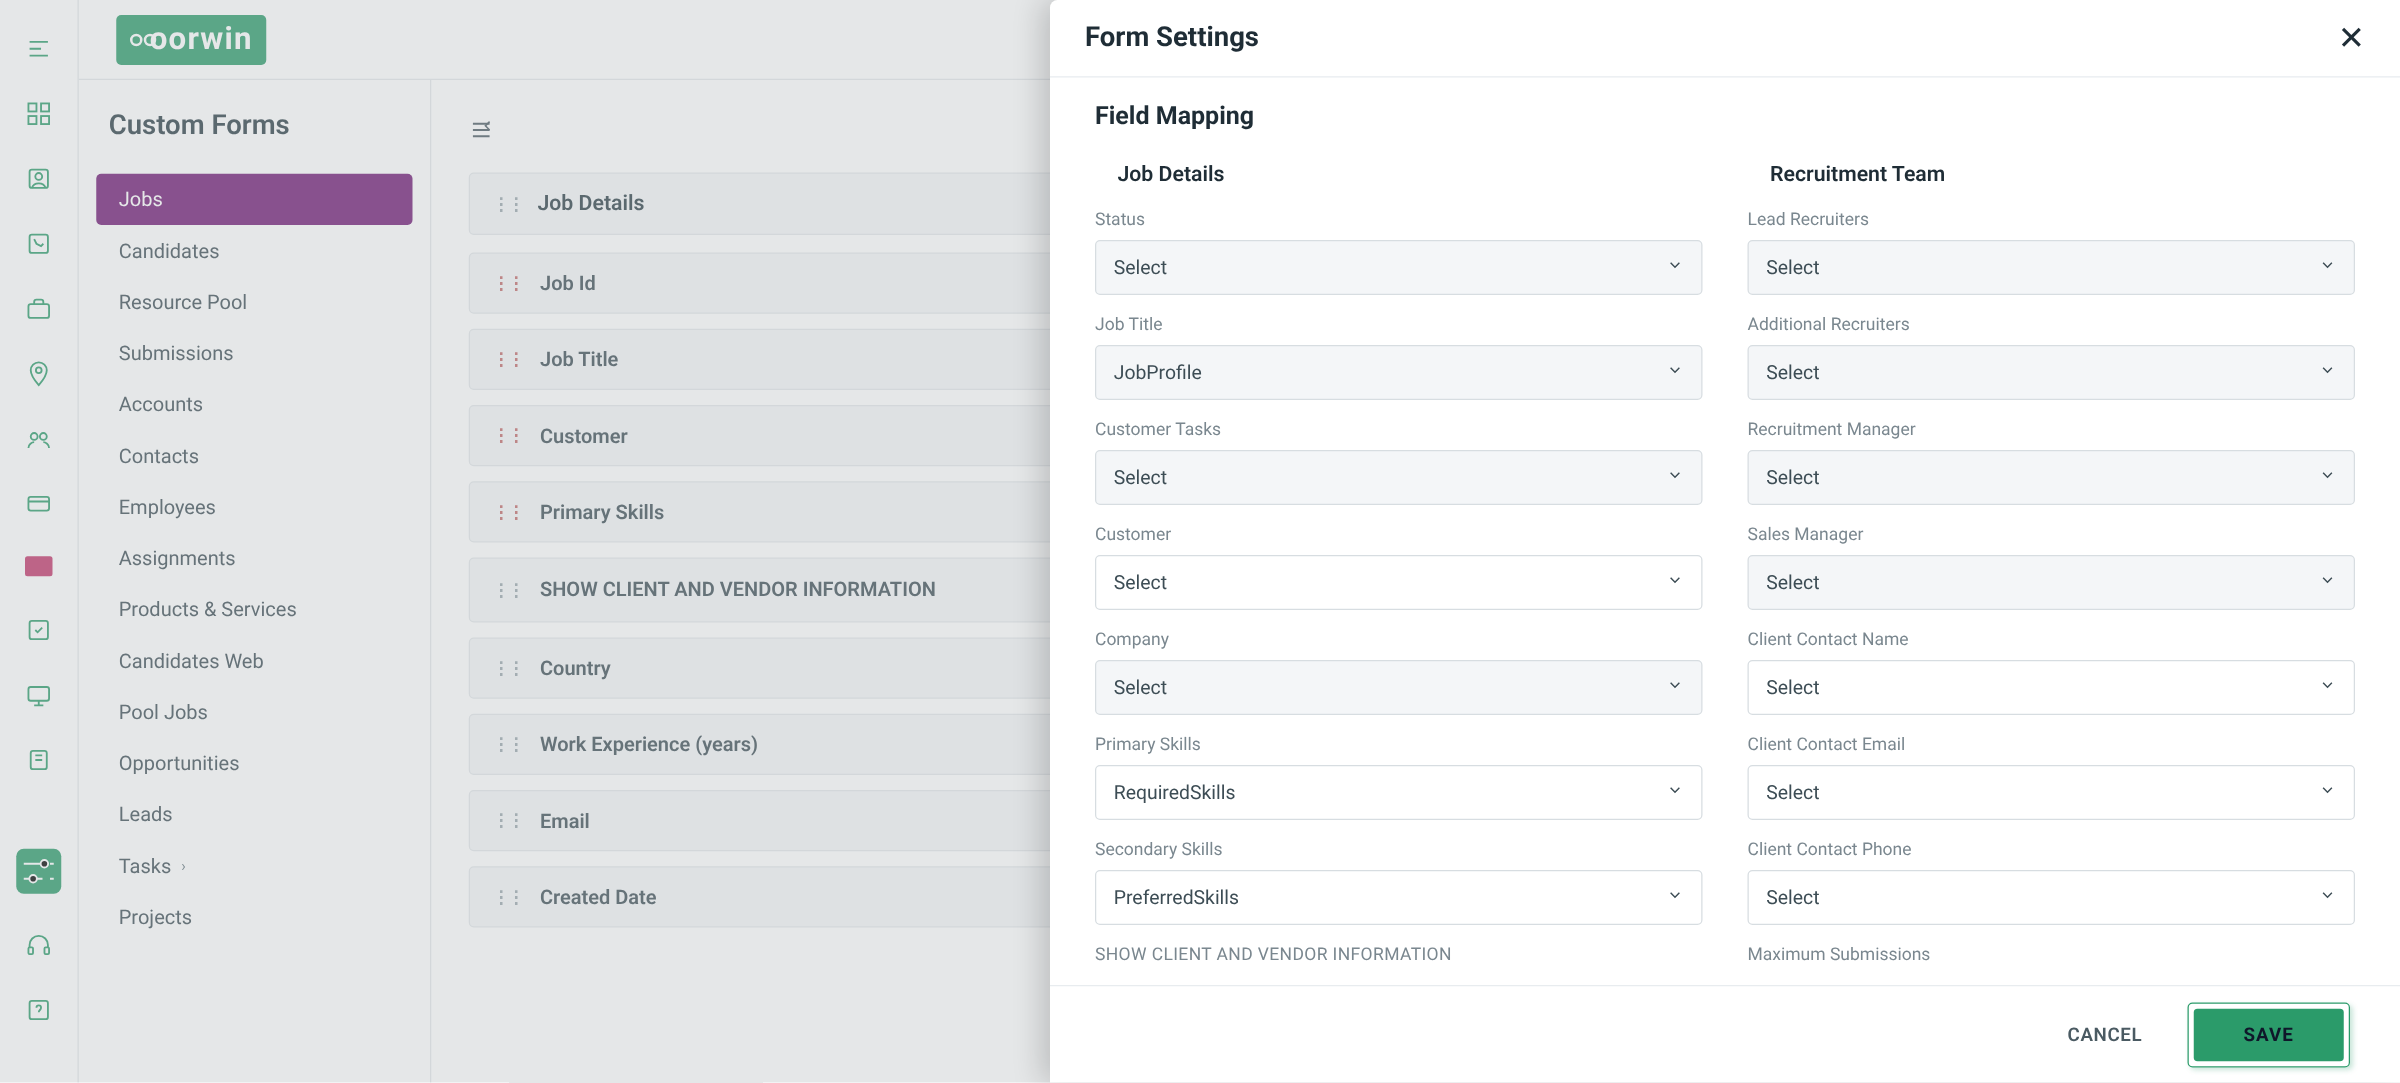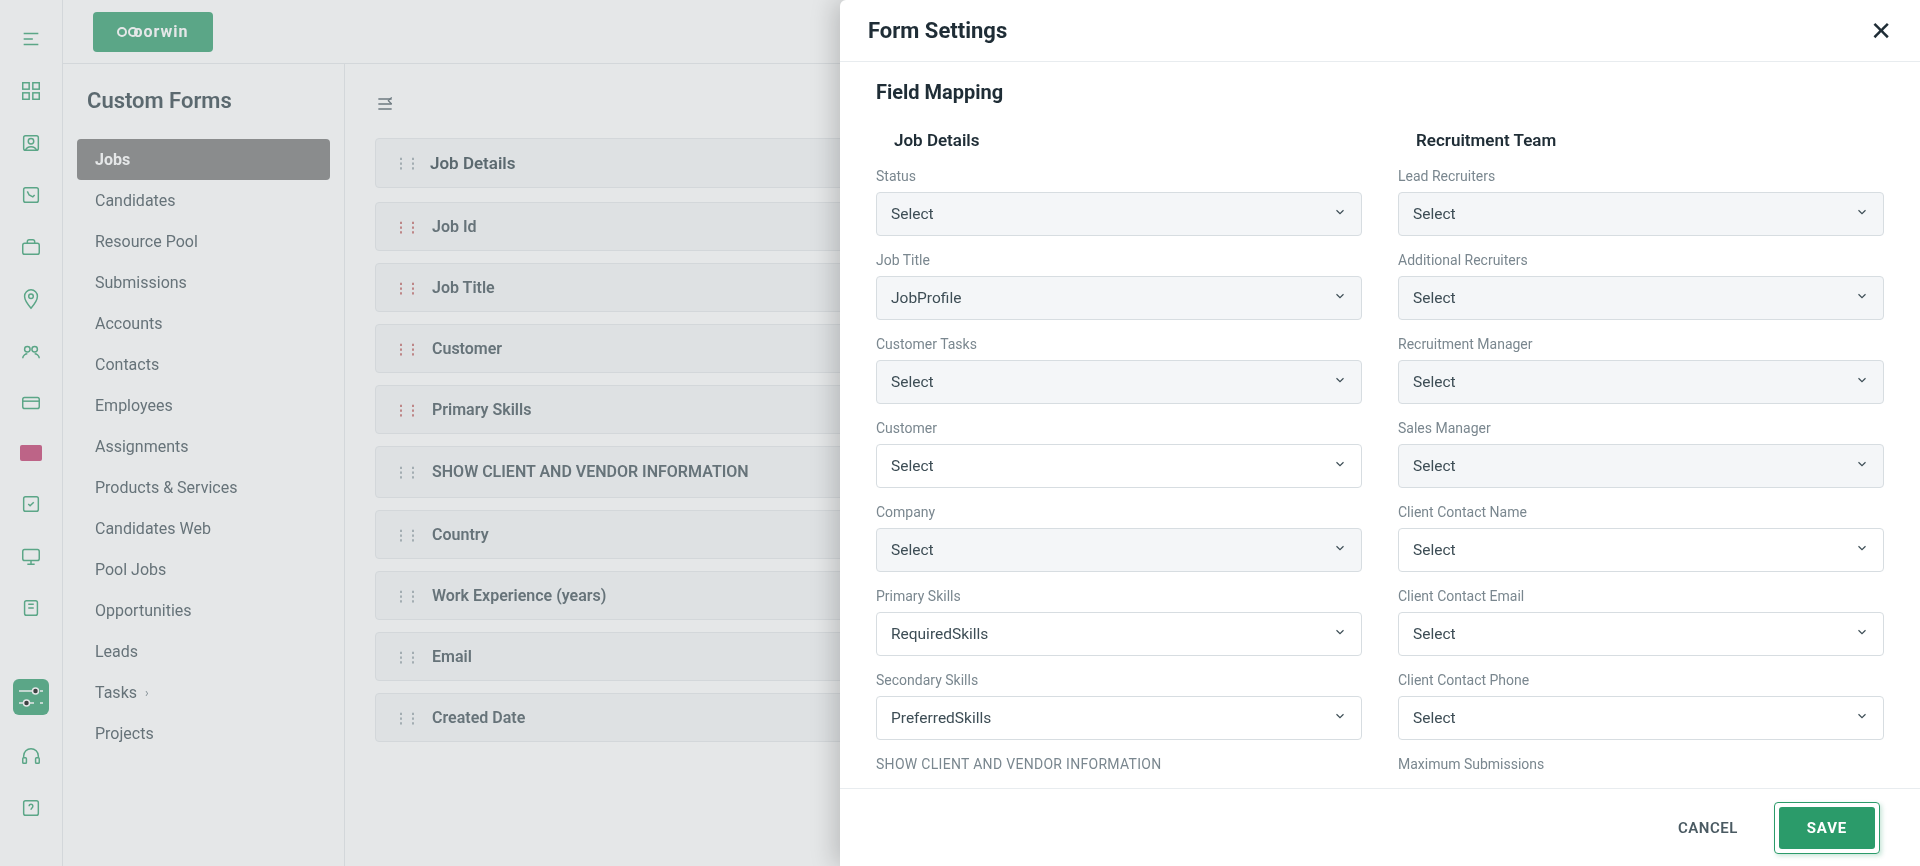--- a/index.html
+++ b/index.html
@@ -11,28 +11,28 @@
 
   .leftbar { width: 63px; background:#fff; border-right:1px solid #e3e7ea; display:flex; flex-direction:column; align-items:center; padding-top:28px; gap:30px;}
   .leftbar .ic { width:22px; height:22px; display:flex; align-items:center; justify-content:center; color:#2b9b6a; }
   .leftbar .ic svg { width:22px; height:22px; stroke:#2b9b6a; fill:none; stroke-width:1.6;}
   .leftbar .badge { background:#c2366a; width:22px; height:16px; border-radius:2px;}
   .leftbar .sq-active { width:36px; height:36px; background:#2b9b6a; border-radius:6px; display:flex; align-items:center; justify-content:center;}
   .leftbar .sq-active svg { stroke:#fff; }
 
   .content { flex:1; display:flex; flex-direction:column;}
   .topbar { height:64px; display:flex; align-items:center; padding-left:30px; border-bottom:1px solid #e3e7ea; gap:30px;}
-  .logo { width:120px; height:40px; background:#2b9b6a; border-radius:4px; color:#fff; display:flex; align-items:center; justify-content:center; font-weight:700; font-size:16px; letter-spacing:1px;}
+  .logo { width:120px; height:40px; background:#2b9b6a; border-radius:4px; color:#fff; display:flex; align-items:center; justify-content:center; font-weight:700; font-size:25px; letter-spacing:1px;}
   .logo span.o { display:inline-block; width:10px; height:10px; border:2.5px solid #fff; border-radius:50%; margin-right:1px;}
 
   .page-row { display:flex; flex:1; }
   .sidenav { width:282px; border-right:1px solid #e3e7ea; padding:24px 14px;}
   .page-title { font-size:22px; font-weight:600; color:#2c3e46; padding:0 10px 26px 10px; }
   .navitem { padding:11px 18px; font-size:16px; color:#3d4d55; border-radius:4px; cursor:pointer; display:flex; align-items:center;}
-  .navitem.active { background:#737373; color:#fff; font-weight:700;}
+  .navitem.active { background:#701a75; color:#fff; font-weight:400;}
   .navitem .chev { margin-left:8px; font-size:12px; color:#6a7a82;}
 
   .main { flex:1; padding:30px 30px;}
   .main-head { display:flex; align-items:center; margin-bottom:20px;}
   .main-head .ic { color:#4a5a62; }
 
   .card { width:820px; }
   .card-head { background:#f4f6f8; border:1px solid #e3e7ea; border-radius:4px; padding:14px 18px; font-size:17px; font-weight:600; color:#2c3e46; display:flex; align-items:center; gap:12px; margin-bottom:14px;}
   .drag { color:#9aa6ad; font-size:14px; letter-spacing:-2px;}
   .drag.req { color:#c26a6a; }
@@ -52,21 +52,21 @@
   .flabel { font-size:14px; color:#7a878f; margin-bottom:8px; display:block;}
   .flabel.upper { text-transform:uppercase; letter-spacing:0.3px;}
   .select { width:100%; height:44px; border:1px solid #d7dde1; border-radius:4px; background:#f4f6f8; display:flex; align-items:center; justify-content:space-between; padding:16px 14px; font-size:15.5px; color:#3d4d55; cursor:pointer;}
   .select.white { background:#fff;}
   .select .chv { color:#3d4d55; }
   .select .chv svg { width:14px; height:14px; stroke:#3d4d55; fill:none; stroke-width:2;}
 
   .modal-foot { height:78px; border-top:1px solid #e8ecef; display:flex; align-items:center; justify-content:flex-end; padding:0 40px; gap:36px;}
   .btn-cancel { font-size:15px; font-weight:600; letter-spacing:0.5px; color:#4a5a62; cursor:pointer; background:none; border:none;}
   .btn-save-wrap { padding:4px; border:1px solid #2b9b6a; border-radius:4px; box-shadow: 2px 2px 4px rgba(43,155,106,0.25);}
-  .btn-save { background:#2b9b6a; color:#ffffff; border:none; padding:12px 28px; font-size:15px; font-weight:700; letter-spacing:0.8px; border-radius:3px; cursor:pointer;}
+  .btn-save { background:#2b9b6a; color:#0f172a; border:none; padding:12px 40px; font-size:15px; font-weight:700; letter-spacing:0.8px; border-radius:3px; cursor:pointer;}
 
   .spacer { flex:1;}
 </style>
 </head>
 <body>
 
 <div class="app">
   <div class="leftbar">
     <div class="ic">
         <svg viewBox="0 0 24 24">

